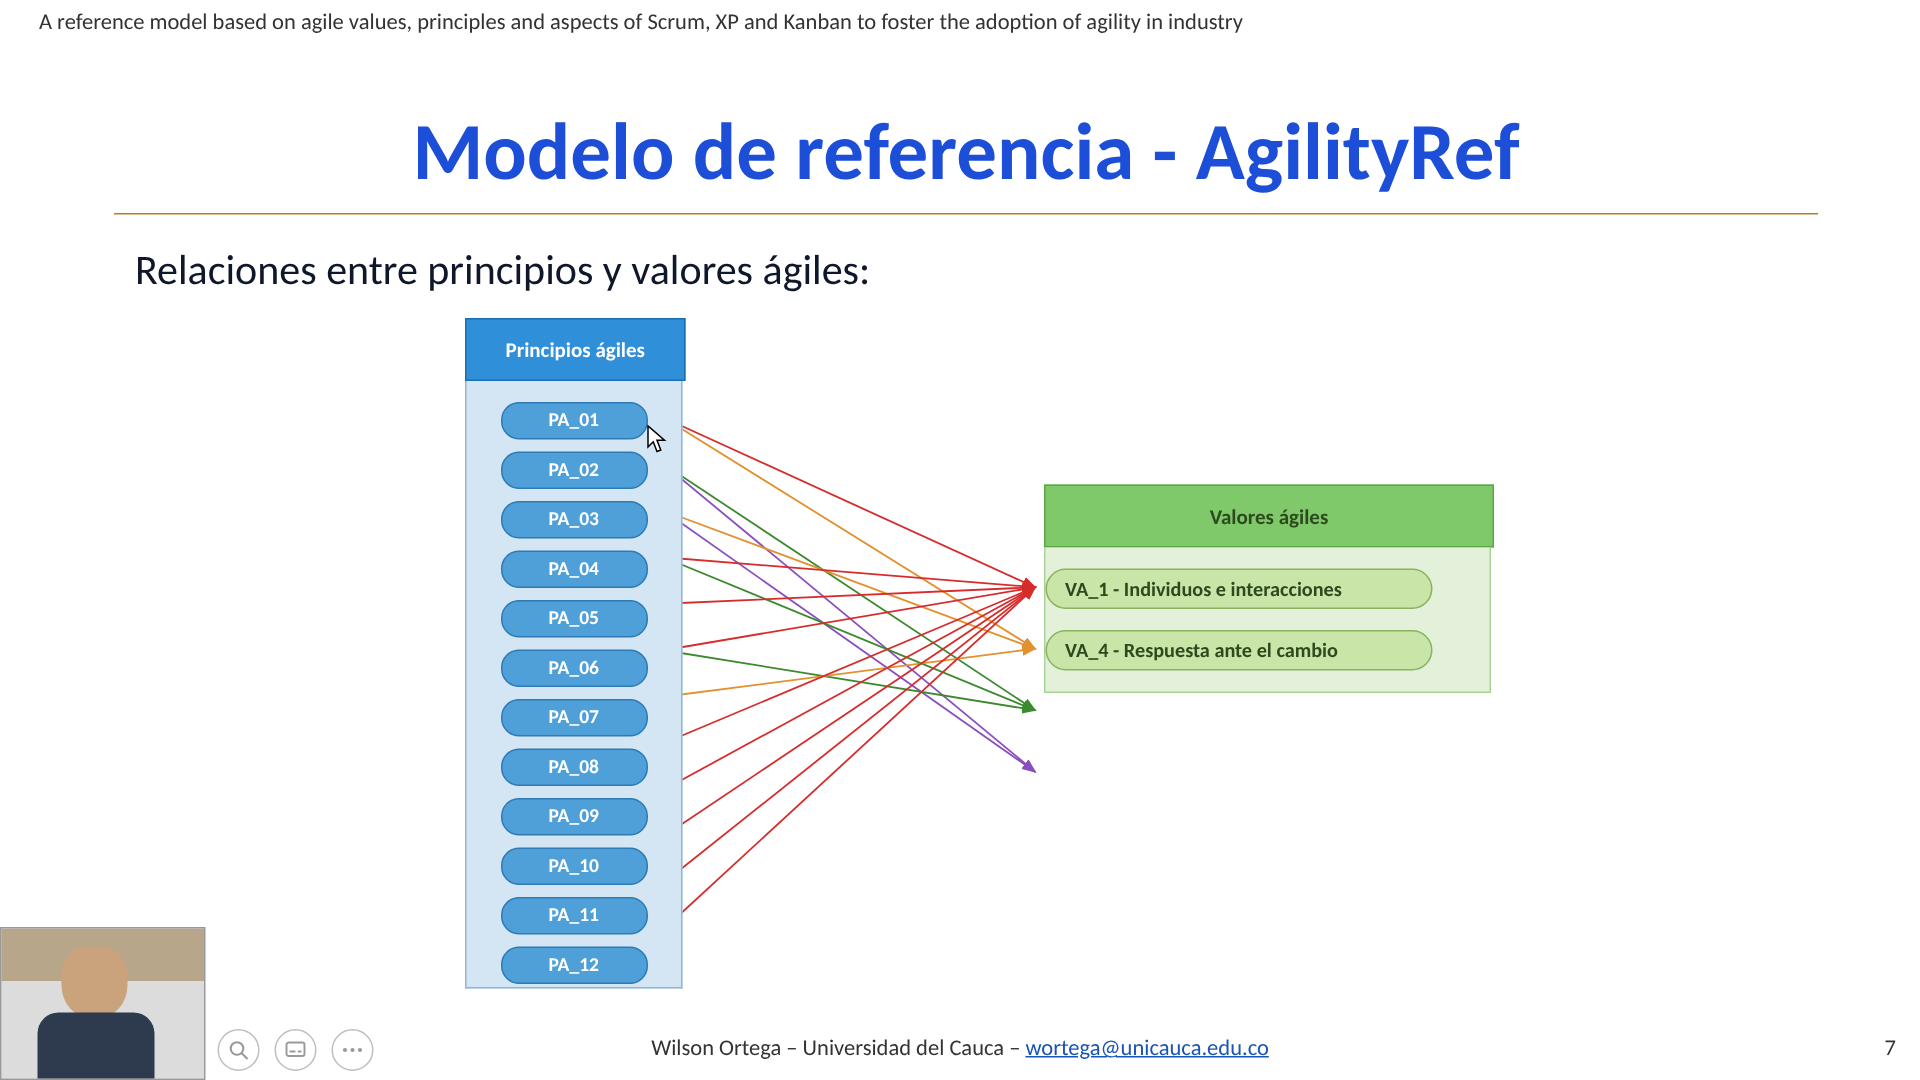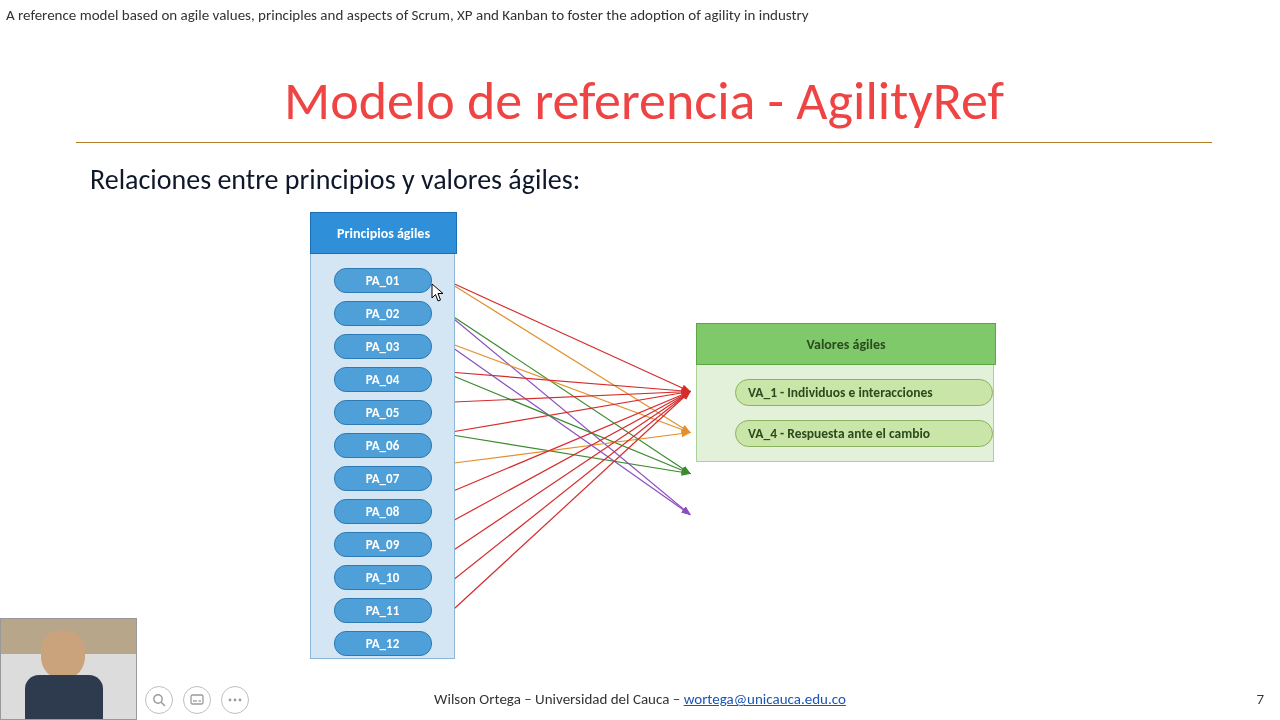--- a/index.html
+++ b/index.html
@@ -8,34 +8,34 @@
     width: 1280px;
     height: 720px;
     background: #fff;
     font-family: "Calibri", "Segoe UI", Arial, sans-serif;
     color: #3a3a3a;
     overflow: hidden;
     position: relative;
   }
   .top-caption {
     position: absolute;
-    left: 6px;
+    left: 26px;
     top: 6px;
     font-size: 15px;
     color: #333;
   }
   .title {
     position: absolute;
     left: 76px;
     right: 68px;
     top: 68px;
     text-align: center;
     font-size: 54px;
-    font-weight: 400;
-    color: #ef4444;
+    font-weight: 700;
+    color: #1d4ed8;
     padding-bottom: 8px;
     border-bottom: 1px solid #b57d27;
   }
   .subtitle {
     position: absolute;
     left: 90px;
     top: 162px;
     font-size: 28px;
     color: #0f172a;
   }
@@ -107,21 +107,21 @@
   }
   .values-body {
     width: 298px;
     border: 1px solid #a9d397;
     border-top: none;
     background: #e3f0da;
     padding: 14px 0;
     box-sizing: border-box;
     display: flex;
     flex-direction: column;
-    align-items: flex-end;
+    align-items: flex-start;
     gap: 14px;
   }
   .pill-va {
     width: 258px;
     height: 27px;
     border-radius: 14px;
     background: #c9e5a8;
     border: 1px solid #8ab25f;
     color: #2c4a1e;
     font-size: 13.5px;

